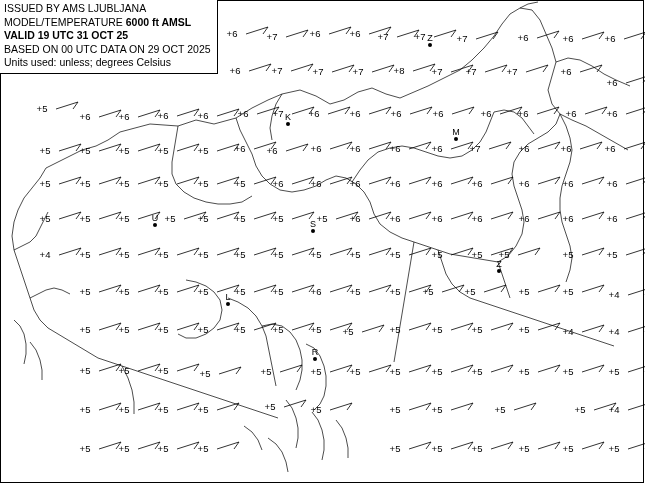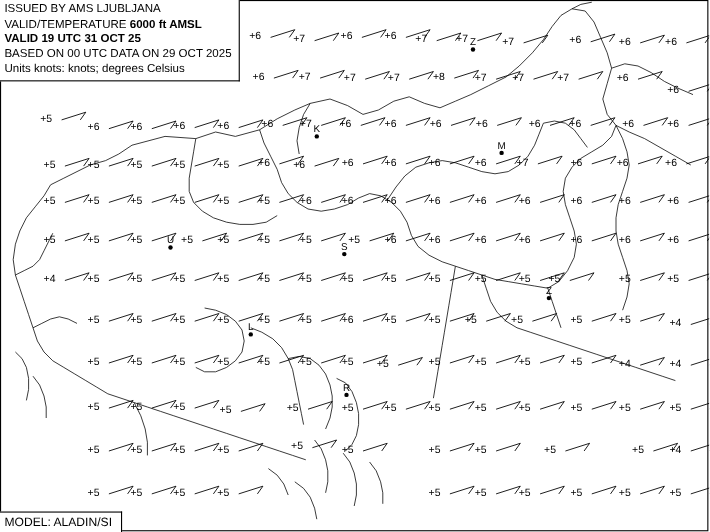--- a/index.html
+++ b/index.html
@@ -932,23 +932,20 @@
       <div class="city-dot" style="left: 499px; top: 271px;"></div>
       <div class="city-label" style="left: 499px; top: 264px;">Z</div>
       <div class="city-dot" style="left: 228px; top: 304px;"></div>
       <div class="city-label" style="left: 228px; top: 297px;">L</div>
       <div class="city-dot" style="left: 315px; top: 359px;"></div>
       <div class="city-label" style="left: 315px; top: 352px;">R</div>
     </div>
 
   <div id="header-box">
     <div>ISSUED BY AMS LJUBLJANA</div>
-    <div><span>VALID/TEMPERATURE </span><span class="bold">6000 ft AMSL</span></div>
+    <div><span>MODEL/TEMPERATURE </span><span class="bold">6000 ft AMSL</span></div>
     <div class="bold">VALID 19 UTC 31 OCT 25</div>
     <div>BASED ON 00 UTC DATA ON 29 OCT 2025</div>
-    <div>Units knots: knots; degrees Celsius</div>
+    <div>Units used: unless; degrees Celsius</div>
   </div>
 
-  <div id="model-box">
-    <span>MODEL: ALADIN/SI</span>
-  </div>
 
 </div>
 
 </body></html>

